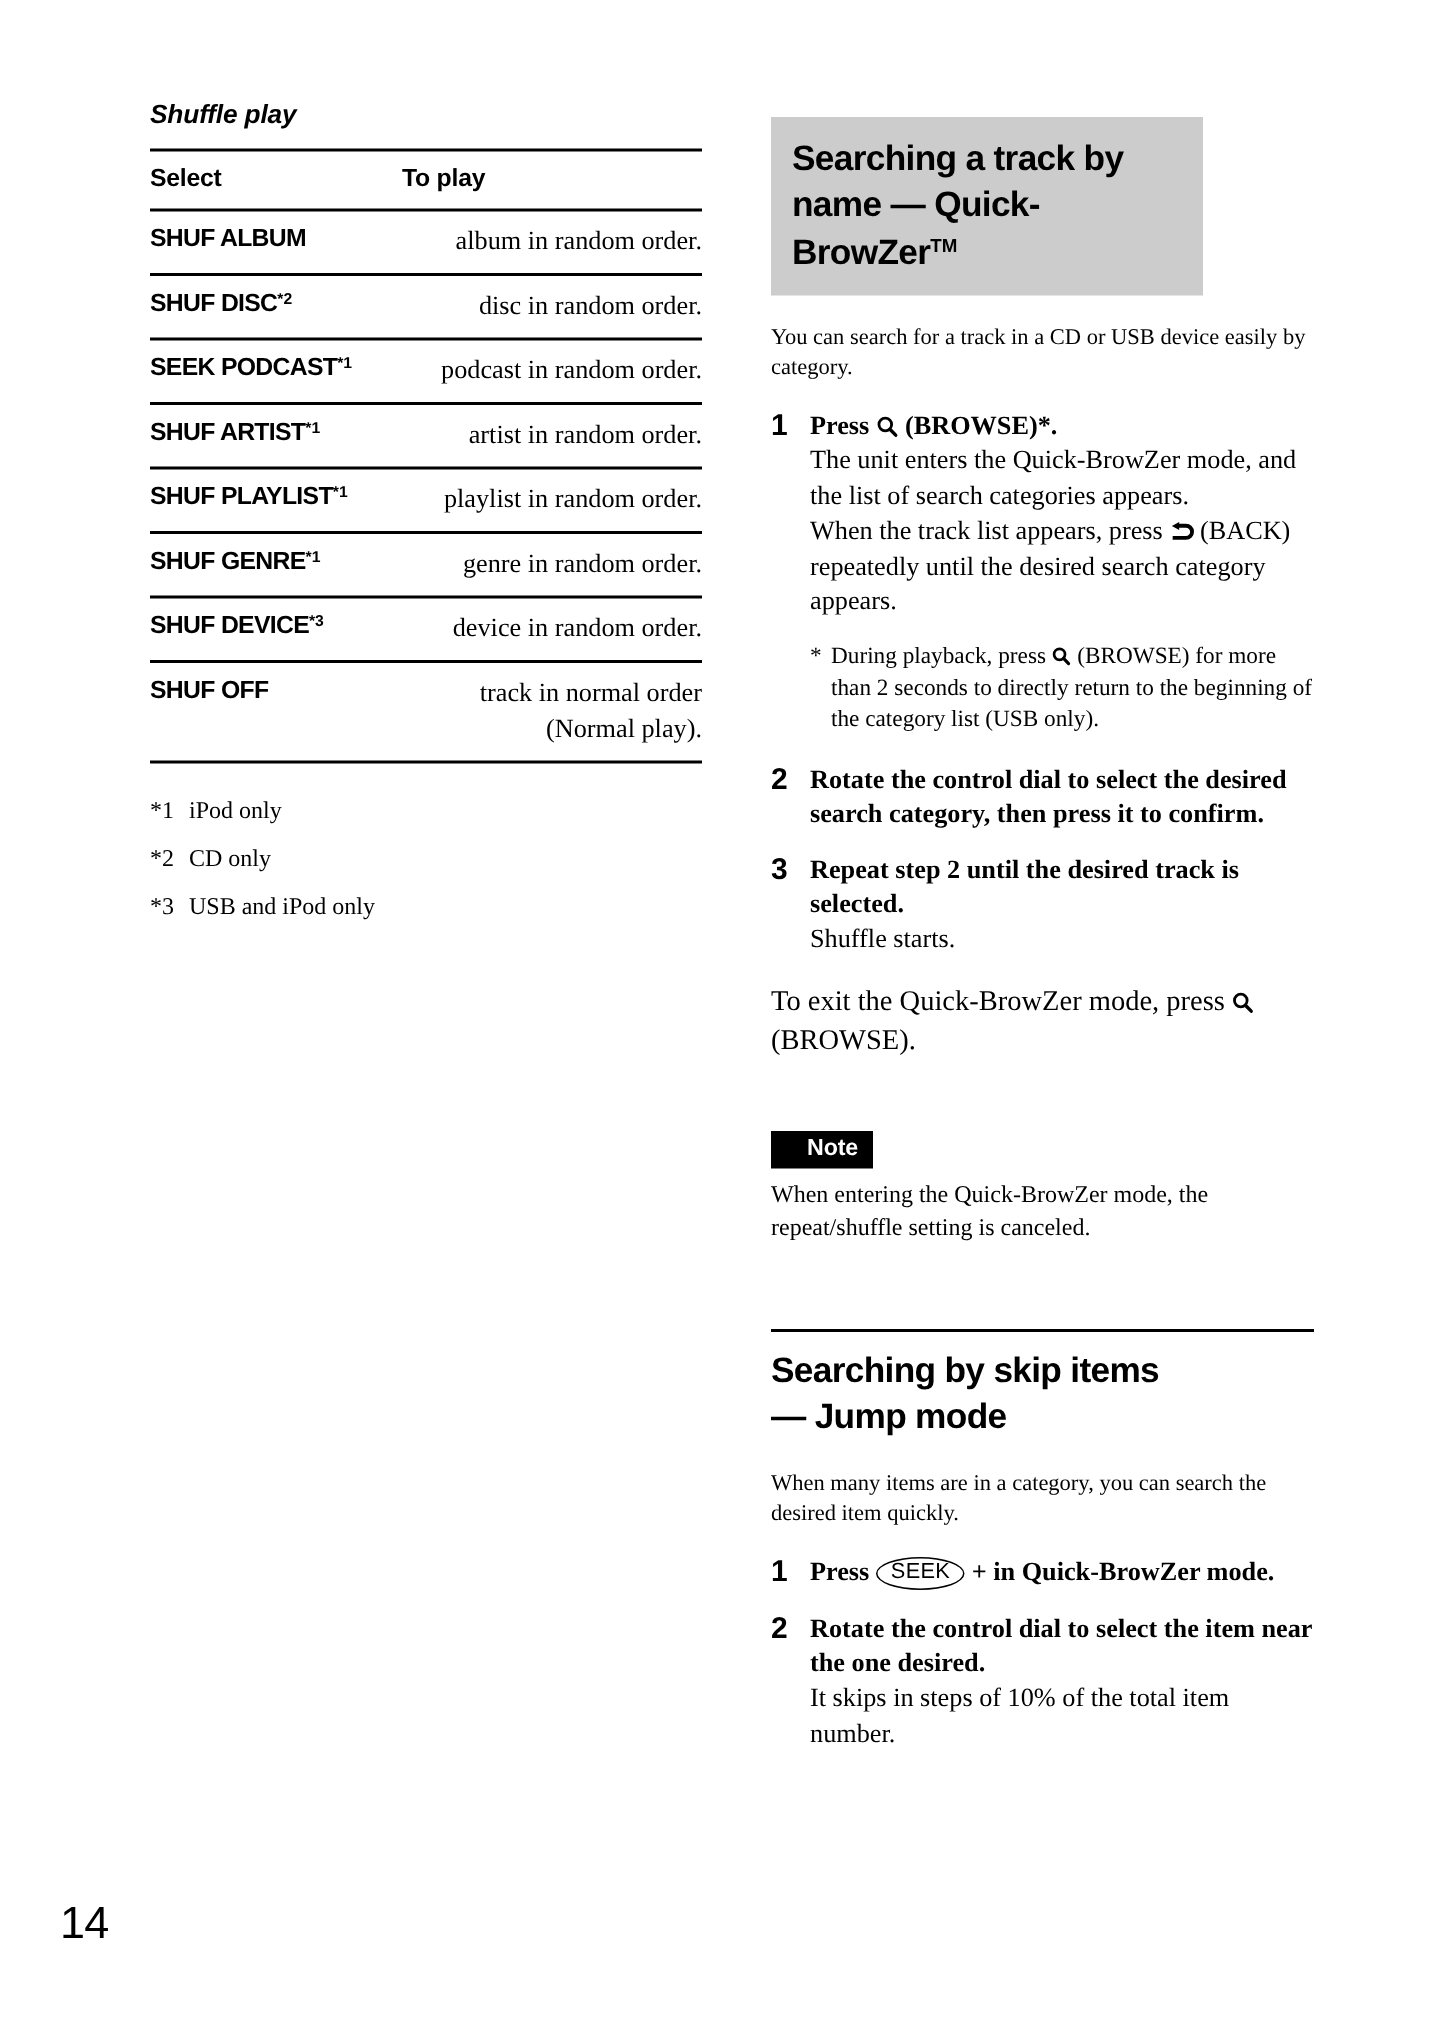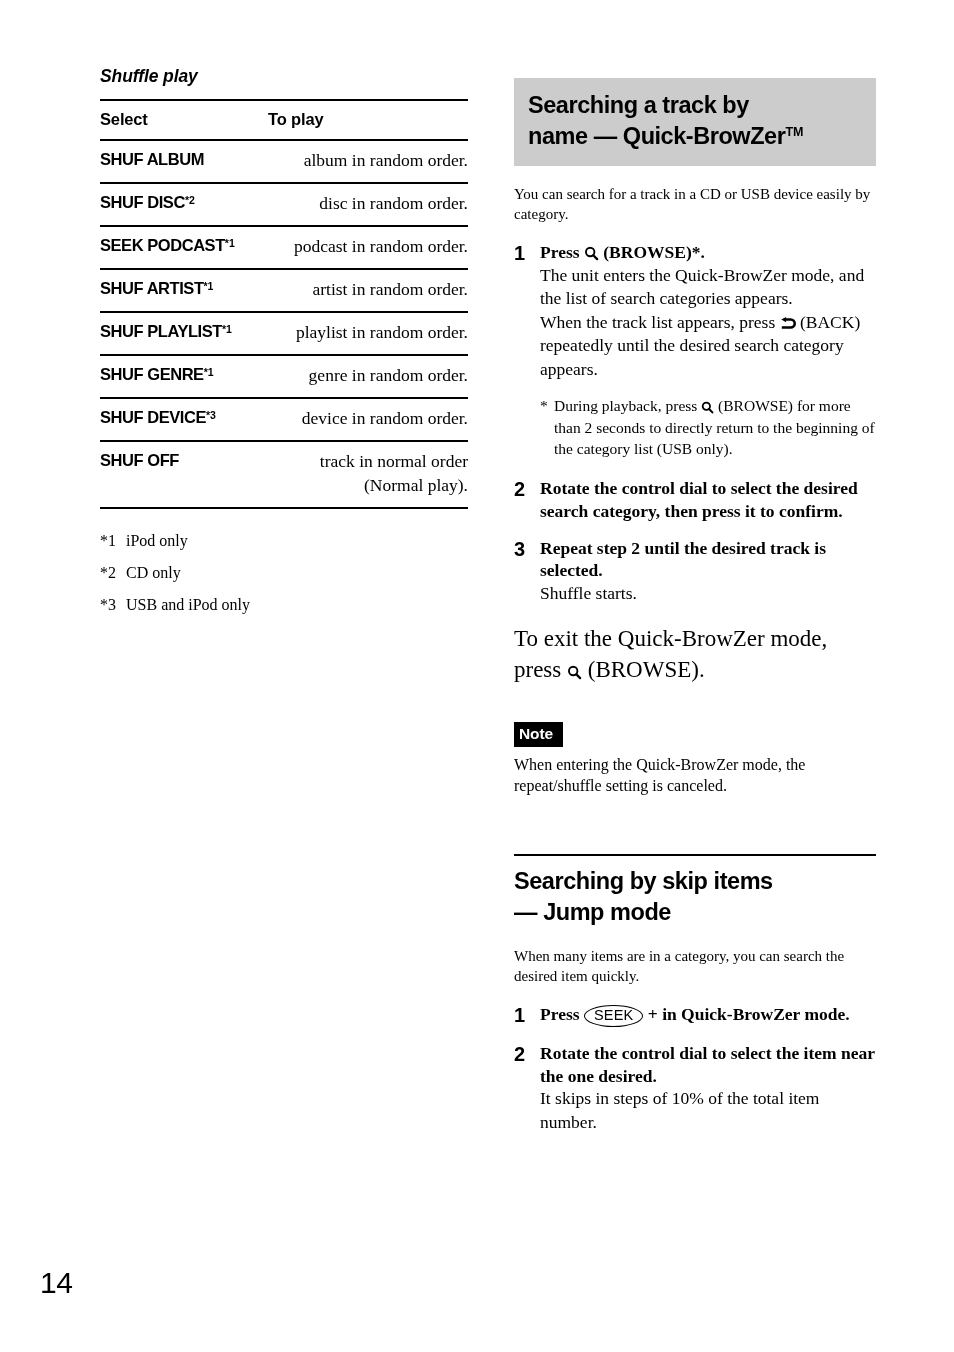--- a/index.html
+++ b/index.html
@@ -108,21 +108,21 @@
   .banner-head {
     background: #cccccc;
     font-family: "Liberation Sans", sans-serif;
     font-weight: bold;
     font-size: 23.5px;
     line-height: 1.33;
     letter-spacing: -0.45px;
     padding: 12px 14px 13px 14px;
     margin: 0;
     box-sizing: border-box;
-    width: 362px;
+    width: 288px;
   }
   .banner-head sup {
     font-size: 12.5px;
     vertical-align: 0.62em;
     letter-spacing: 0;
   }
 
   p.body {
     font-size: 15px;
     line-height: 1.345;
@@ -161,34 +161,34 @@
     margin: 14px 0 0 26px;
     font-size: 15.5px;
     line-height: 1.36;
   }
   .star-note .mark {
     flex: 0 0 14px;
     width: 14px;
   }
 
   .exit-para {
-    font-size: 23px;
+    font-size: 19px;
     line-height: 1.345;
-    margin: 18px 0 0 0;
+    margin: 18px 0 12px 0;
   }
 
   .note-badge {
     display: inline-block;
     background: #000000;
     color: #ffffff;
     font-family: "Liberation Sans", sans-serif;
     font-weight: bold;
     font-size: 15.5px;
     letter-spacing: -0.1px;
-    padding: 3px 10px 4px 5px;
+    padding: 3px 10px 4px 24px;
     margin-top: 36px;
   }
   .note-body {
     font-size: 16px;
     line-height: 1.34;
     margin: 7px 0 0 0;
   }
 
   .rule-top {
     border-top: 2.6px solid #000;

